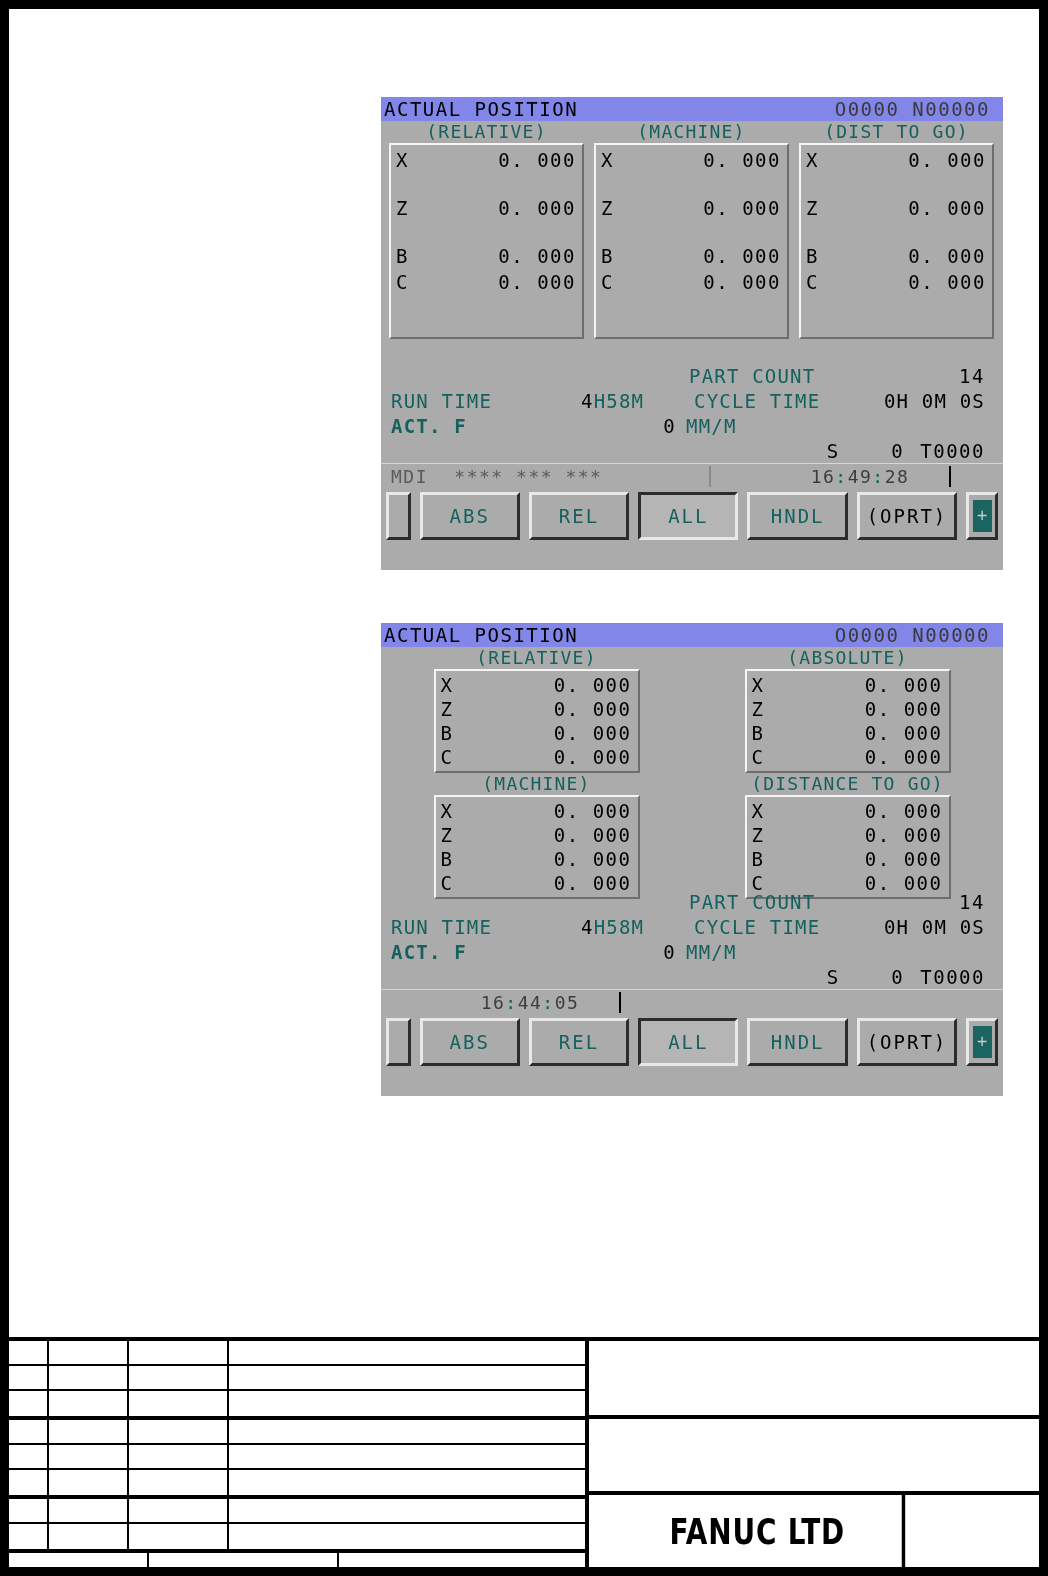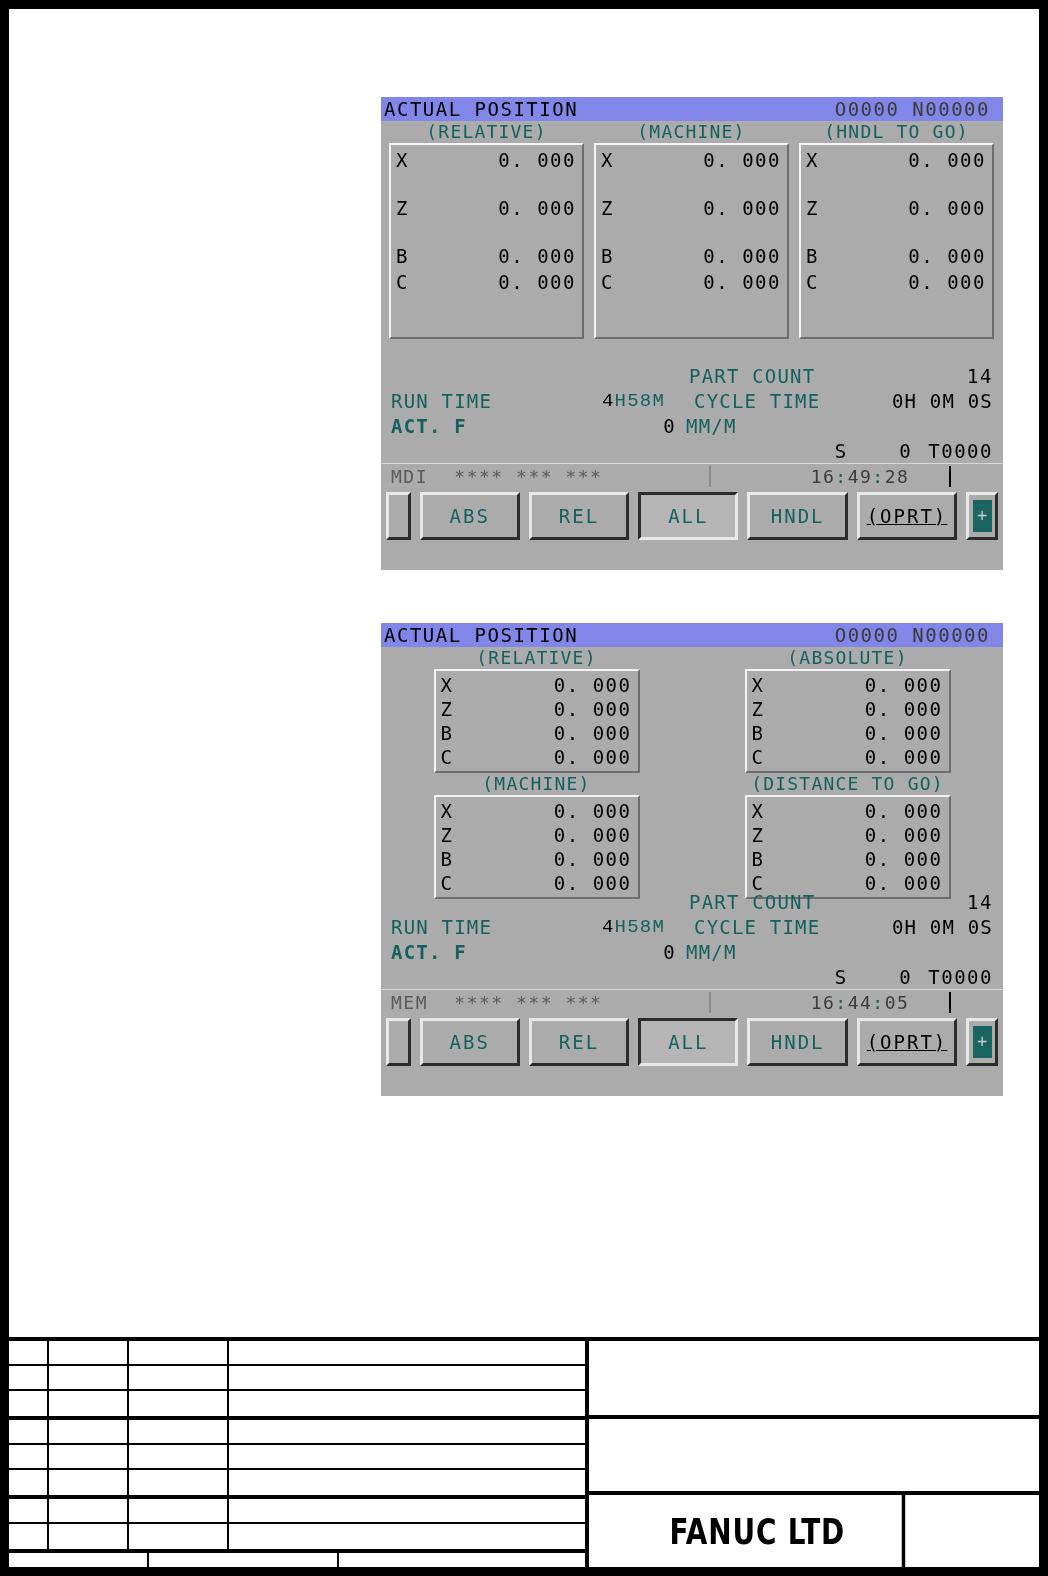--- a/index.html
+++ b/index.html
@@ -88,31 +88,31 @@
 
   
   .s2-grid{ position:absolute; left:0px; top:0px; width:622px; }
   .s2-row{ display:flex; }
   .s2-cell{ width:311px; }
   .s2-cell .axbox{ margin:0 auto; width:206px; }
   .s2-cell .axrow{ height:24px; }
 
   
   .infoblk{
-    position:absolute; left:0; right:4px; bottom:0;
+    position:absolute; left:0; right:12px; bottom:0;
     font-size:19px; letter-spacing:1.2px; color:#14615e;
     padding:0 6px 0 10px;
   }
   .inforow{ display:flex; height:25px; align-items:center; white-space:nowrap; }
   .blk{ color:#000; }
 
   .i-partcount{ justify-content:flex-start; padding-left:298px; }
   .i-partcount .pcval{ margin-left:auto; color:#000000; letter-spacing:1.5px; }
   .i-runtime .lbl{ width:190px; }
-  .i-runtime .val{ width:105px; text-align:center;font-family:Liberation Mono, monospace; }
+  .i-runtime .val{ width:105px; text-align:left; }
   .i-runtime .ct{ margin-left:8px; }
   .i-runtime .ctv{ margin-left:auto; }
   .i-actf .lbl{ width:190px;font-weight:bold; }
   .i-actf .val{ width:95px; text-align:right; color:#000; }
   .i-actf .unit{ margin-left:10px; }
   .i-st{ justify-content:flex-end; }
   .i-st .sl{ color:#000; }
   .i-st .sv{ color:#000; margin-left:52px; letter-spacing:1.5px; }
   .i-st .tv{ color:#000; margin-left:16px; letter-spacing:1.5px; }
 
@@ -147,21 +147,21 @@
     background:#ababab;
     display:flex; align-items:center; justify-content:center;
     font-size:19px; letter-spacing:2px; color:#14615e;
     font-family:"DejaVu Sans Mono","Liberation Mono",monospace;
   }
   .sk.selected{
     border-top:3px solid #2c2c2c; border-left:3px solid #2c2c2c;
     border-right:3px solid #e8e8e8; border-bottom:3px solid #e8e8e8;
     background:#b5b5b5;
   }
-  .sk.oprt{ color:#000;text-decoration:underline; }
+  .sk.oprt{ color:#000; }
   .sk-next{
     width:34px; height:48px; margin-left:3px;
     border-top:3px solid #e8e8e8; border-left:3px solid #e8e8e8;
     border-right:3px solid #2c2c2c; border-bottom:3px solid #2c2c2c;
     background:#ababab; display:flex; align-items:center; justify-content:center;
   }
   .sk-next .glyph{
     width:19px; height:32px; background:#1a6562;
     display:flex; align-items:center; justify-content:center;
     color:#c9c9c9; font-size:17px; line-height:1;
@@ -215,21 +215,21 @@
   <div class="titlebar">
     <span class="t-left">ACTUAL POSITION</span>
     <span class="t-right">O0000  N00000</span>
   </div>
 
   <div class="body-area">
 
     <div class="s1-labels">
       <div class="grp-label">(RELATIVE)</div>
       <div class="grp-label">(MACHINE)</div>
-      <div class="grp-label">(HNDL TO GO)</div>
+      <div class="grp-label">(DIST TO GO)</div>
     </div>
 
     <div class="s1-cols">
 
       <div class="s1-col">
         <div class="axbox">
           <div class="axrow">
               <span class="ax-name">X</span>
               <span class="ax-val">0. 000</span>
             </div>
@@ -466,24 +466,20 @@
       </div>
       <div class="inforow i-st">
         <span class="sl">S</span>
         <span class="sv">0</span>
         <span class="tv">T0000</span>
       </div>
     </div>
   </div>
 
   <div class="statusbar">
-    <div class="cellA">
-      <span>MEM</span>
-      <span style="margin-left:14px;">****  ***  ***</span>
-    </div>
     <div class="cellB"></div>
     <div class="cellC"><span>16</span><span class="cl">:</span><span>44</span><span class="cl">:</span><span>05</span></div>
     <div class="cellD"></div>
   </div>
 
   <div class="softkeys">
     <div class="sk-edge"></div>
     <div class="sk">ABS</div>
     <div class="sk">REL</div>
     <div class="sk selected">ALL</div>

